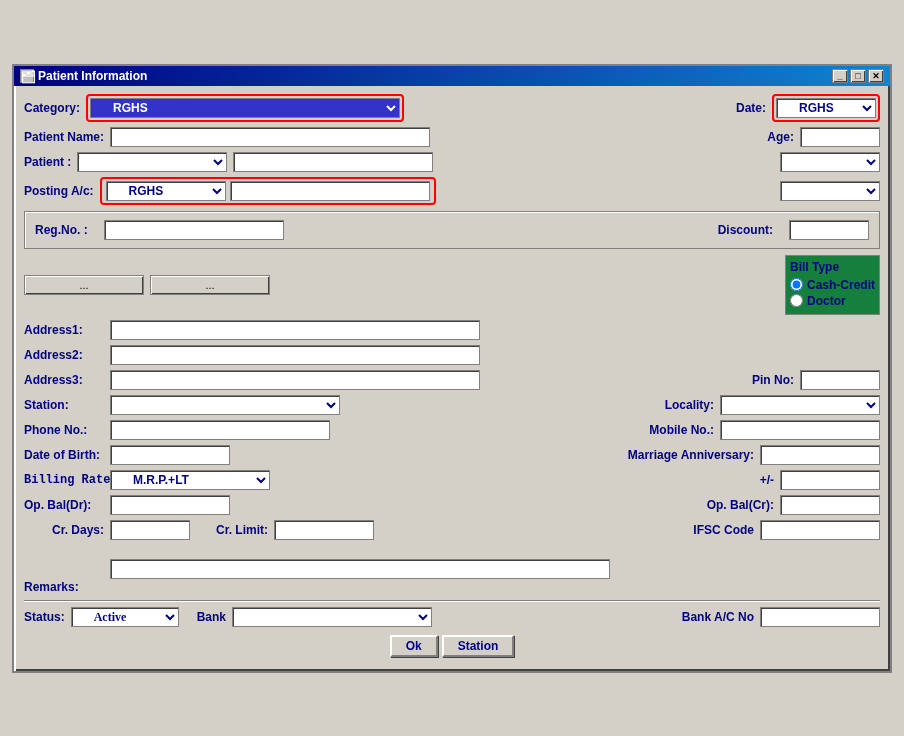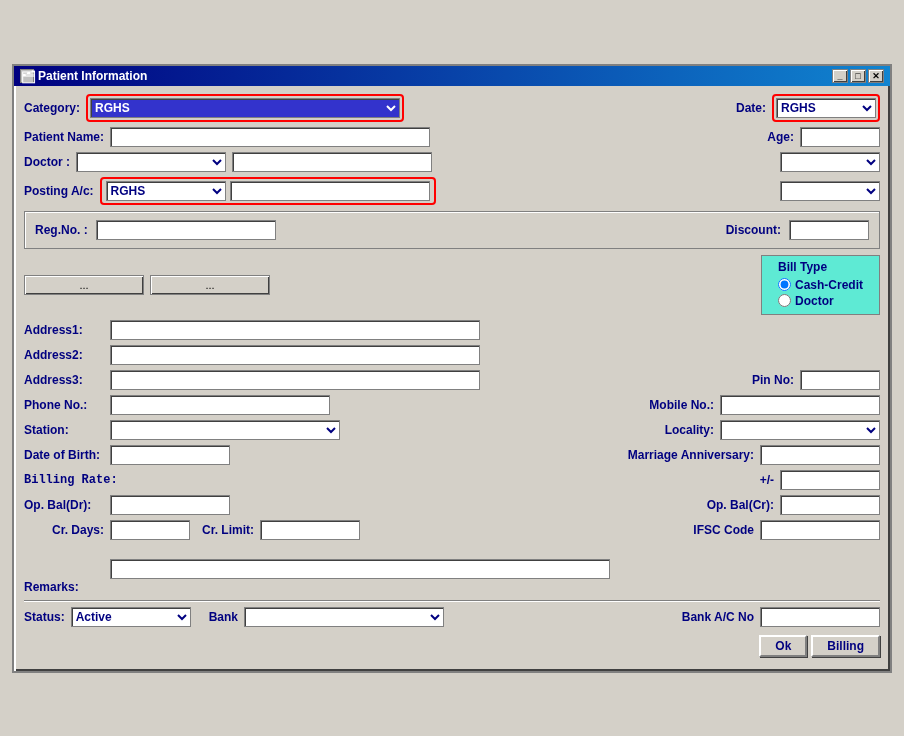--- a/index.html
+++ b/index.html
@@ -81,21 +81,21 @@
       padding: 1px 3px;
       font-size: 12px;
       height: 20px;
       color: #000080;
       font-weight: bold;
     }
     select {
       background: white;
       border: 1px solid #808080;
       box-shadow: 1px 1px 0 #404040 inset;
-      padding: 1px 0;
+      padding: 1px 18px;
       font-size: 12px;
       height: 20px;
       color: #000080;
       font-weight: bold;
       cursor: pointer;
     }
     .red-border {
       border: 2px solid red;
       border-radius: 4px;
       padding: 2px;
@@ -103,38 +103,38 @@
     .section-box {
       border: 1px solid #808080;
       box-shadow: 1px 1px 0 #fff inset;
       background: #d4d0c8;
       padding: 8px 10px;
       margin: 6px 0;
     }
     .discount-row {
       display: flex;
       align-items: center;
-      gap: 8px;
+      gap: 16px;
     }
     .btn {
       background: #d4d0c8;
       border: 2px solid;
       border-color: #fff #808080 #808080 #fff;
       box-shadow: 1px 1px 0 #404040;
       padding: 2px 14px;
       font-size: 12px;
       color: #000080;
       font-weight: bold;
       cursor: pointer;
       height: 22px;
     }
     .bill-type-box {
       border: 1px solid #808080;
-      padding: 4px 16px;
-      background: #5eead4;
+      padding: 4px 4px;
+      background: #15803d;
       display: inline-block;
     }
     .bill-type-title {
       font-weight: bold;
       color: #000080;
       margin-bottom: 4px;
     }
     .radio-row {
       display: flex;
       align-items: center;
@@ -153,21 +153,21 @@
       height: 20px;
     }
     .separator {
       height: 1px;
       background: #808080;
       margin: 6px 0;
       box-shadow: 0 1px 0 #fff;
     }
     .bottom-buttons {
       display: flex;
-      justify-content: flex-end;
+      justify-content: center;
       gap: 4px;
       margin-top: 8px;
       padding-bottom: 6px;
     }
   </style>
 </head>
 <body>
 
 <div class="window">
 
@@ -204,21 +204,21 @@
     <div class="form-row">
       <span class="label">Patient Name:</span>
       <input type="text" style="width: 320px; color: rgb(0, 0, 128); font-weight: bold;">
       <span style="flex:1"></span>
       <span class="label">Age:</span>
       <input type="text" style="width: 80px; text-align: right;">
     </div>
 
 
     <div class="form-row">
-      <span class="label">Doctor :</span>
+      <span class="label">Patient :</span>
       <select style="width:150px;">
         <option value=""></option>
       </select>
       <input type="text" style="width: 200px;">
       <span style="flex:1"></span>
       <select style="width:100px;">
         <option value=""></option>
       </select>
     </div>
 
@@ -273,94 +273,97 @@
     </div>
     <div class="form-row">
       <span class="label" style="width:80px;">Address3:</span>
       <input type="text" style="width: 370px;">
       <span style="flex:1"></span>
       <span class="label">Pin No:</span>
       <input type="text" style="width: 80px; text-align: right;">
     </div>
 
     <div class="form-row">
+      <span class="label" style="width:80px;">Station:</span>
+      <select style="width:230px;">
+        <option value=""></option>
+      </select>
+      <span style="flex:1"></span>
+      <span class="label">Locality:</span>
+      <select style="width:160px;">
+        <option value=""></option>
+      </select>
+    </div>
+
+    <div class="form-row">
       <span class="label" style="width:80px;">Phone No.:</span>
       <input type="text" style="width: 220px;">
       <span style="flex:1"></span>
       <span class="label">Mobile No.:</span>
       <input type="text" style="width: 160px;">
     </div>
 
     <div class="form-row">
-      <span class="label" style="width:80px;">Station:</span>
-      <select style="width:230px;">
-        <option value=""></option>
-      </select>
-      <span style="flex:1"></span>
-      <span class="label">Locality:</span>
-      <select style="width:160px;">
-        <option value=""></option>
-      </select>
-    </div>
-
-    <div class="form-row">
       <span class="label" style="width:80px;">Date of Birth:</span>
       <input type="text" style="width: 120px;">
       <span style="flex:1"></span>
       <span class="label">Marriage Anniversary:</span>
       <input type="text" style="width: 120px;">
     </div>
 
 
     <div class="form-row">
       <span class="label" style="width:80px;font-family:Liberation Mono, monospace;">Billing Rate:</span>
+      <select style="width:160px;">
+        <option>M.R.P.+LT</option>
+      </select>
       <span style="flex:1"></span>
       <span class="label">+/-</span>
       <input type="text" style="width: 100px; text-align: right;">
     </div>
 
     <div class="form-row">
       <span class="label" style="width:80px;">Op. Bal(Dr):</span>
       <input type="text" style="width: 120px; text-align: right;">
       <span style="flex:1"></span>
       <span class="label">Op. Bal(Cr):</span>
       <input type="text" style="width: 100px; text-align: right;">
     </div>
 
     <div class="form-row">
       <span class="label" style="width:80px;text-align:right;">Cr. Days:</span>
       <input type="text" style="width: 80px; text-align: right;">
-      <span class="label" style="margin-left:6px;text-align:right;">Cr. Limit:</span>
+      <span class="label" style="margin-left:20px;text-align:right;">Cr. Limit:</span>
       <input type="text" style="width: 100px; text-align: right;">
       <span style="flex:1"></span>
       <span class="label">IFSC Code</span>
       <input type="text" style="width: 120px;">
     </div>
 
     <div class="form-row">
       <span class="label" style="width:80px;margin-top:35px;">Remarks:</span>
       <input type="text" style="width: 500px;">
     </div>
 
     <div class="separator"></div>
 
     <div class="form-row">
       <span class="label">Status:</span>
-      <select style="width:120px;">
+      <select style="width:108px;font-family:Liberation Serif, serif;">
         <option>Active</option>
         <option>Inactive</option>
       </select>
       <span class="label" style="margin-left:12px;">Bank</span>
       <select style="width:200px;">
         <option value=""></option>
       </select>
       <span style="flex:1"></span>
       <span class="label">Bank A/C No</span>
       <input type="text" style="width: 120px;">
     </div>
 
     <div class="bottom-buttons">
       <button class="btn">Ok</button>
-      <button class="btn">Billing</button>
+      <button class="btn">Station</button>
     </div>
 
   </div>
 </div>
 
 </body></html>

